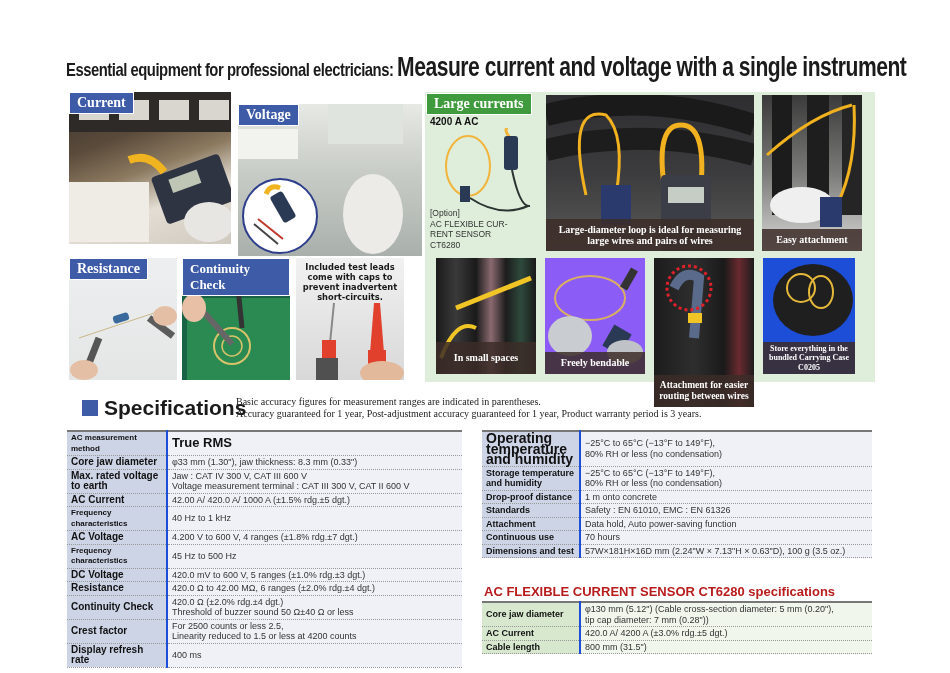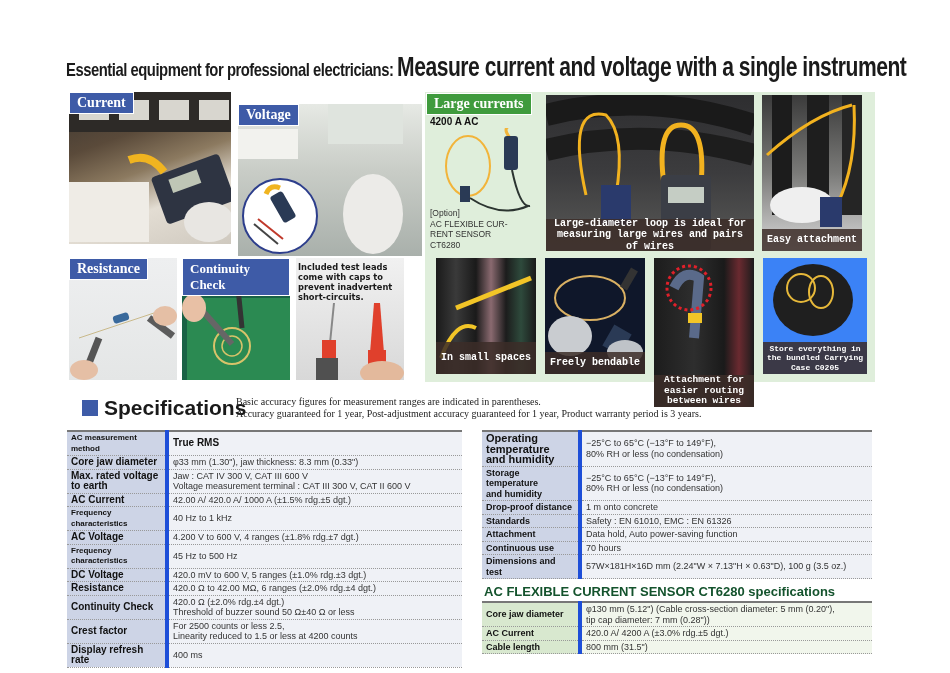--- a/index.html
+++ b/index.html
@@ -4,36 +4,36 @@
 <style>
 *{box-sizing:border-box;margin:0;padding:0}
 body{width:950px;height:673px;background:#fff;position:relative;overflow:hidden;font-family:"Liberation Sans",sans-serif;color:#222}
 .abs{position:absolute}
 .headline{left:66px;top:52px;white-space:nowrap;font-family:"Liberation Sans",sans-serif;font-weight:bold;color:#1b1b1b;letter-spacing:-0.6px;transform:scaleX(0.78);transform-origin:left center}
 .headline .small{font-size:19px}
 .headline .big{font-size:27px}
 .photo{position:absolute;overflow:hidden}
 .tag{position:absolute;left:0;top:0;background:#3e5ba7;color:#fff;font-weight:bold;font-size:14px;padding:2px 7px;border:1px solid #fff;font-family:Liberation Serif, serif;transform-origin:left top}
 .tag.green{background:#3f9b3d}
-.caption{position:absolute;left:0;right:0;bottom:0;background:rgba(60,45,40,0.85);color:#fff;font-weight:bold;text-align:center;font-family:Liberation Mono, monospace;line-height:1.15;display:flex;align-items:center;justify-content:center}
+.caption{position:absolute;left:0;right:0;bottom:0;background:rgba(60,45,40,0.85);color:#fff;font-weight:bold;text-align:center;font-family:Liberation Serif, serif;line-height:1.15;display:flex;align-items:center;justify-content:center}
 .greenpanel{position:absolute;left:425px;top:92px;width:450px;height:290px;background:#dfeedb}
 .spec-title{left:82px;top:396px;display:flex;align-items:center}
 .spec-title .sq{width:16px;height:16px;background:#3e5ba7;margin-right:6px}
 .spec-title .t{font-size:21px;font-weight:bold;color:#1a1a1a}
 .spec-note{left:236px;top:396px;font-family:"Liberation Serif",serif;font-size:10px;line-height:12px;color:#222}
 table.spec{position:absolute;border-collapse:collapse;font-size:9px;color:#333}
 table.spec td{border-bottom:1px dotted #999;padding:1px 4px;vertical-align:middle;line-height:10.5px}
-table.spec td.k{font-weight:bold;color:#111;background:#cdd4e6;border-right:4px solid #1d4ed8}
+table.spec td.k{font-weight:bold;color:#111;background:#cdd4e6;border-right:2px solid #1d4ed8}
 table.spec td.v{background:#eff1f6}
 table.spec tr.top td{border-top:2px solid #777}
 table.spec td.k.small{font-size:8px;font-weight:bold}
 table.spec td.k.big{font-size:10px}
 table.green td.k{background:#d8e8cf}
 table.green td.v{background:#f1f6ec}
-.ct-title{left:484px;top:584px;font-size:13px;font-weight:bold;color:#14532d}
+.ct-title{left:484px;top:584px;font-size:13px;font-weight:bold;color:#b91c1c}
 </style>
 </head>
 <body>
 
 <div class="abs headline">
   <span class="small">Essential equipment for professional electricians: </span><span class="big">Measure current and voltage with a single instrument</span>
 </div>
 
 <div class="photo" style="left:69px;top:92px;width:162px;height:152px;background:linear-gradient(160deg,#3a3530 0%,#5a4a3a 30%,#8c7a60 50%,#e3ddd3 70%,#cfc9bf 100%)">
   <svg width="162" height="152">
@@ -84,21 +84,21 @@
     <circle cx="50" cy="88" r="18" fill="none" stroke="#d8c36a" stroke-width="2"></circle>
     <circle cx="50" cy="88" r="10" fill="none" stroke="#d8c36a" stroke-width="1.5"></circle>
     <line x1="50" y1="86" x2="18" y2="50" stroke="#666" stroke-width="6"></line>
     <line x1="60" y1="70" x2="55" y2="20" stroke="#333" stroke-width="5"></line>
     <ellipse cx="12" cy="50" rx="12" ry="14" fill="#e8c0a5"></ellipse>
   </svg>
   <div class="tag" style="font-size:13px">Continuity Check</div>
 </div>
 
 <div class="photo" style="left:296px;top:258px;width:108px;height:122px;background:linear-gradient(180deg,#f1f1f1 0%,#d8d8d8 100%)">
-  <div style="position:absolute;left:2px;right:2px;top:4px;font-family:'DejaVu Sans',sans-serif;font-weight:bold;font-size:8.3px;line-height:10px;color:#1a1a1a">Included test leads come with caps to prevent inadvertent short-circuits.</div>
+  <div style="position:absolute;left:2px;right:2px;top:4px;font-family:'DejaVu Sans',sans-serif;font-weight:bold;font-size:8.3px;line-height:10px;text-align:center;color:#1a1a1a">Included test leads come with caps to prevent inadvertent short-circuits.</div>
   <svg width="108" height="122" style="position:absolute;left:0;top:0">
     <line x1="38" y1="45" x2="34" y2="85" stroke="#888" stroke-width="2"></line>
     <rect x="26" y="82" width="14" height="20" fill="#e0402c"></rect>
     <rect x="20" y="100" width="22" height="22" fill="#505050"></rect>
     <polygon points="78,45 84,45 88,95 74,95" fill="#e0402c"></polygon>
     <rect x="72" y="92" width="18" height="16" fill="#e0402c"></rect>
     <ellipse cx="86" cy="115" rx="22" ry="12" fill="#e3b99c"></ellipse>
   </svg>
 </div>
 
@@ -146,39 +146,39 @@
   <div class="caption" style="height:22px;font-size:10px">Easy attachment</div>
 </div>
 
 <div class="photo" style="left:436px;top:258px;width:100px;height:116px;background:linear-gradient(90deg,#1a1a1a 0%,#3a3a3a 20%,#1a1a1a 40%,#8a6a70 55%,#1c1c1c 70%,#2e4a3c 85%,#1a1a1a 100%)">
   <svg width="100" height="116">
     <line x1="20" y1="50" x2="95" y2="20" stroke="#f2c527" stroke-width="5"></line>
     <path d="M5 100 Q20 60 40 70" stroke="#f2c527" stroke-width="4" fill="none"></path>
   </svg>
   <div class="caption" style="height:32px;font-size:10px">In small spaces</div>
 </div>
-<div class="photo" style="left:545px;top:258px;width:100px;height:116px;background:#0f172a">
+<div class="photo" style="left:545px;top:258px;width:100px;height:116px;background:#8b5cf6">
   <svg width="100" height="116">
     <ellipse cx="45" cy="40" rx="35" ry="22" fill="none" stroke="#d9b063" stroke-width="2"></ellipse>
     <rect x="80" y="10" width="8" height="22" fill="#333" transform="rotate(30 84 21)"></rect>
     <ellipse cx="25" cy="78" rx="22" ry="20" fill="#c9ccd0"></ellipse>
     <rect x="62" y="70" width="20" height="24" fill="#2a3a55" transform="rotate(30 72 82)"></rect>
     <ellipse cx="80" cy="94" rx="18" ry="12" fill="#bfc3c8"></ellipse>
   </svg>
   <div class="caption" style="height:22px;font-size:10px">Freely bendable</div>
 </div>
 <div class="photo" style="left:654px;top:258px;width:100px;height:149px;background:linear-gradient(90deg,#1c1c1c 0%,#2e2e2e 40%,#1a1a1a 70%,#6a2a30 85%,#1c1c1c 100%)">
   <svg width="100" height="116">
     <path d="M20 30 Q30 10 45 20 L40 80" stroke="#5a6a8a" stroke-width="10" fill="none"></path>
     <rect x="34" y="55" width="14" height="10" fill="#f2c527"></rect>
     <circle cx="35" cy="30" r="22" fill="none" stroke="#e0202a" stroke-width="3" stroke-dasharray="3 3"></circle>
   </svg>
   <div class="caption" style="height:32px;font-size:9.5px;padding:0 3px">Attachment for easier routing between wires</div>
 </div>
-<div class="photo" style="left:763px;top:258px;width:104px;height:116px;background:#3b82f6">
+<div class="photo" style="left:763px;top:258px;width:92px;height:116px;background:#1d4ed8">
   <svg width="100" height="116">
     <ellipse cx="50" cy="42" rx="40" ry="36" fill="#1f1f1f"></ellipse>
     <ellipse cx="38" cy="30" rx="14" ry="14" fill="none" stroke="#e6b83a" stroke-width="2"></ellipse>
     <ellipse cx="58" cy="34" rx="12" ry="16" fill="none" stroke="#e6b83a" stroke-width="2"></ellipse>
   </svg>
   <div class="caption" style="height:32px;font-size:8px;padding:0 3px">Store everything in the bundled Carrying Case C0205</div>
 </div>
 
 <div class="abs spec-title">
   <span class="sq"></span>
@@ -190,21 +190,21 @@
 </div>
 
 <table class="spec" style="left:67px;top:430px;width:395px">
   <colgroup>
       <col style="width:100px">
       <col>
     </colgroup>
   <tbody>
       <tr class="top">
         <td class="k small">AC measurement method</td>
-        <td class="v"><b style="color:#111;font-size:10px">True RMS</b></td>
+        <td class="v"><b style="color:#111;font-size:13px">True RMS</b></td>
       </tr>
   <tr>
         <td class="k big">Core jaw diameter</td>
         <td class="v">φ33 mm (1.30"), jaw thickness: 8.3 mm (0.33")</td>
       </tr>
   <tr>
         <td class="k big">Max. rated voltage to earth</td>
         <td class="v">
           <div>Jaw : CAT IV 300 V, CAT III 600 V</div>
           <div>Voltage measurement terminal : CAT III 300 V, CAT II 600 V</div>
@@ -255,21 +255,21 @@
 </tbody>
   </table>
 
 <table class="spec" style="left:482px;top:430px;width:390px">
   <colgroup>
       <col style="width:98px">
       <col>
     </colgroup>
   <tbody>
       <tr class="top">
-        <td class="k" style="font-size:11px">
+        <td class="k" style="font-size:14px">
           <div>Operating temperature</div>
           <div>and humidity</div>
         </td>
         <td class="v">
           <div>−25°C to 65°C (−13°F to 149°F),</div>
           <div>80% RH or less (no condensation)</div>
         </td>
       </tr>
   <tr>
         <td class="k">

